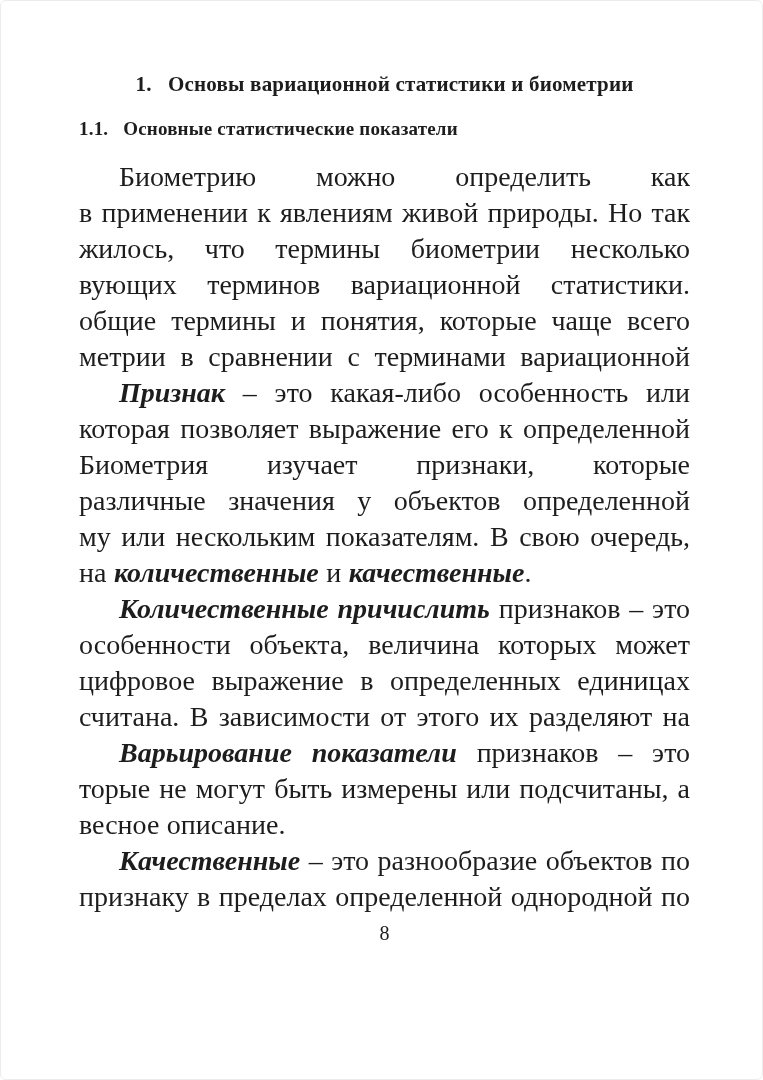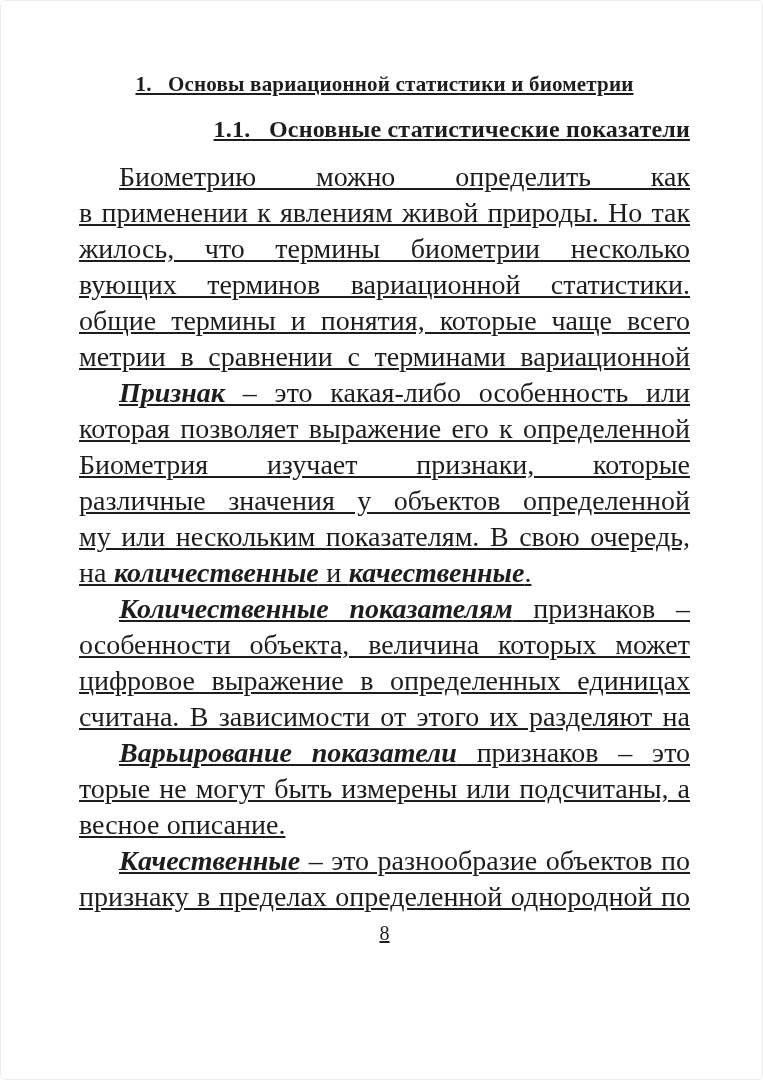--- a/index.html
+++ b/index.html
@@ -11,34 +11,33 @@
   .page {
     position: relative;
     width: 763px;
     height: 1080px;
     background: #ffffff;
     border: 1px solid #ececec;
     border-radius: 6px;
     color: #1d1d1d;
     overflow: hidden;
     padding: 70px 72px 12px 78px;
-    text-decoration: underline;
   }
   .h1 {
     text-align: center;
     font-weight: bold;
     font-size: 21px;
     line-height: 27px;
     margin-bottom: 12px;
     letter-spacing: 0.2px;
   }
   .h2 {
-    text-align: right;
+    text-align: left;
     font-weight: bold;
-    font-size: 24px;
+    font-size: 19px;
     line-height: 38px;
     letter-spacing: 0.2px;
   }
   .body-text {
     margin-top: 11px;
     font-size: 28px;
   }
   .line {
     text-align: justify;
     text-align-last: justify;
@@ -70,21 +69,21 @@
       <div class="line"><span class="n">жилось, что термины биометрии несколько отличаются от соответст-</span></div>
       <div class="line"><span class="n">вующих терминов вариационной статистики. Поэтому напомним</span></div>
       <div class="line"><span class="n">общие термины и понятия, которые чаще всего встречаются в био-</span></div>
       <div class="line end"><span class="n">метрии в сравнении с терминами вариационной статистики.</span></div>
       <div class="line indent"><span class="bi">Признак</span><span class="n"> – это какая-либо особенность или свойство организма,</span></div>
       <div class="line"><span class="n">которая позволяет выражение его к определенной совокупности.</span></div>
       <div class="line"><span class="n">Биометрия изучает признаки, которые варьируются и принимают</span></div>
       <div class="line"><span class="n">различные значения у объектов определенной совокупности по одно-</span></div>
       <div class="line"><span class="n">му или нескольким показателям. В свою очередь, признаки делятся</span></div>
       <div class="line end"><span class="n">на </span><span class="bi">количественные</span><span class="n"> и </span><span class="bi">качественные</span><span class="n">.</span></div>
-      <div class="line indent"><span class="bi">Количественные показателям</span><span class="n"> признаков – это такие свойства и</span></div>
+      <div class="line indent"><span class="bi">Количественные причислить</span><span class="n"> признаков – это такие свойства и</span></div>
       <div class="line"><span class="n">особенности объекта, величина которых может быть измерена и имеет</span></div>
       <div class="line"><span class="n">цифровое выражение в определенных единицах или может быть под-</span></div>
       <div class="line"><span class="n">считана. В зависимости от этого их разделяют на </span><span class="bi">счетные</span><span class="n"> и </span></div>
       <div class="line indent"><span class="bi">Варьирование показатели</span><span class="n"> признаков – это такие свойства, ко-</span></div>
       <div class="line"><span class="n">торые не могут быть измерены или подсчитаны, а имеют лишь сло-</span></div>
       <div class="line end"><span class="n">весное описание.</span></div>
       <div class="line indent"><span class="bi">Качественные</span><span class="n"> – это разнообразие объектов по тому или иному</span></div>
       <div class="line"><span class="n">признаку в пределах определенной однородной по своим показателям</span></div>
     </div>
 

